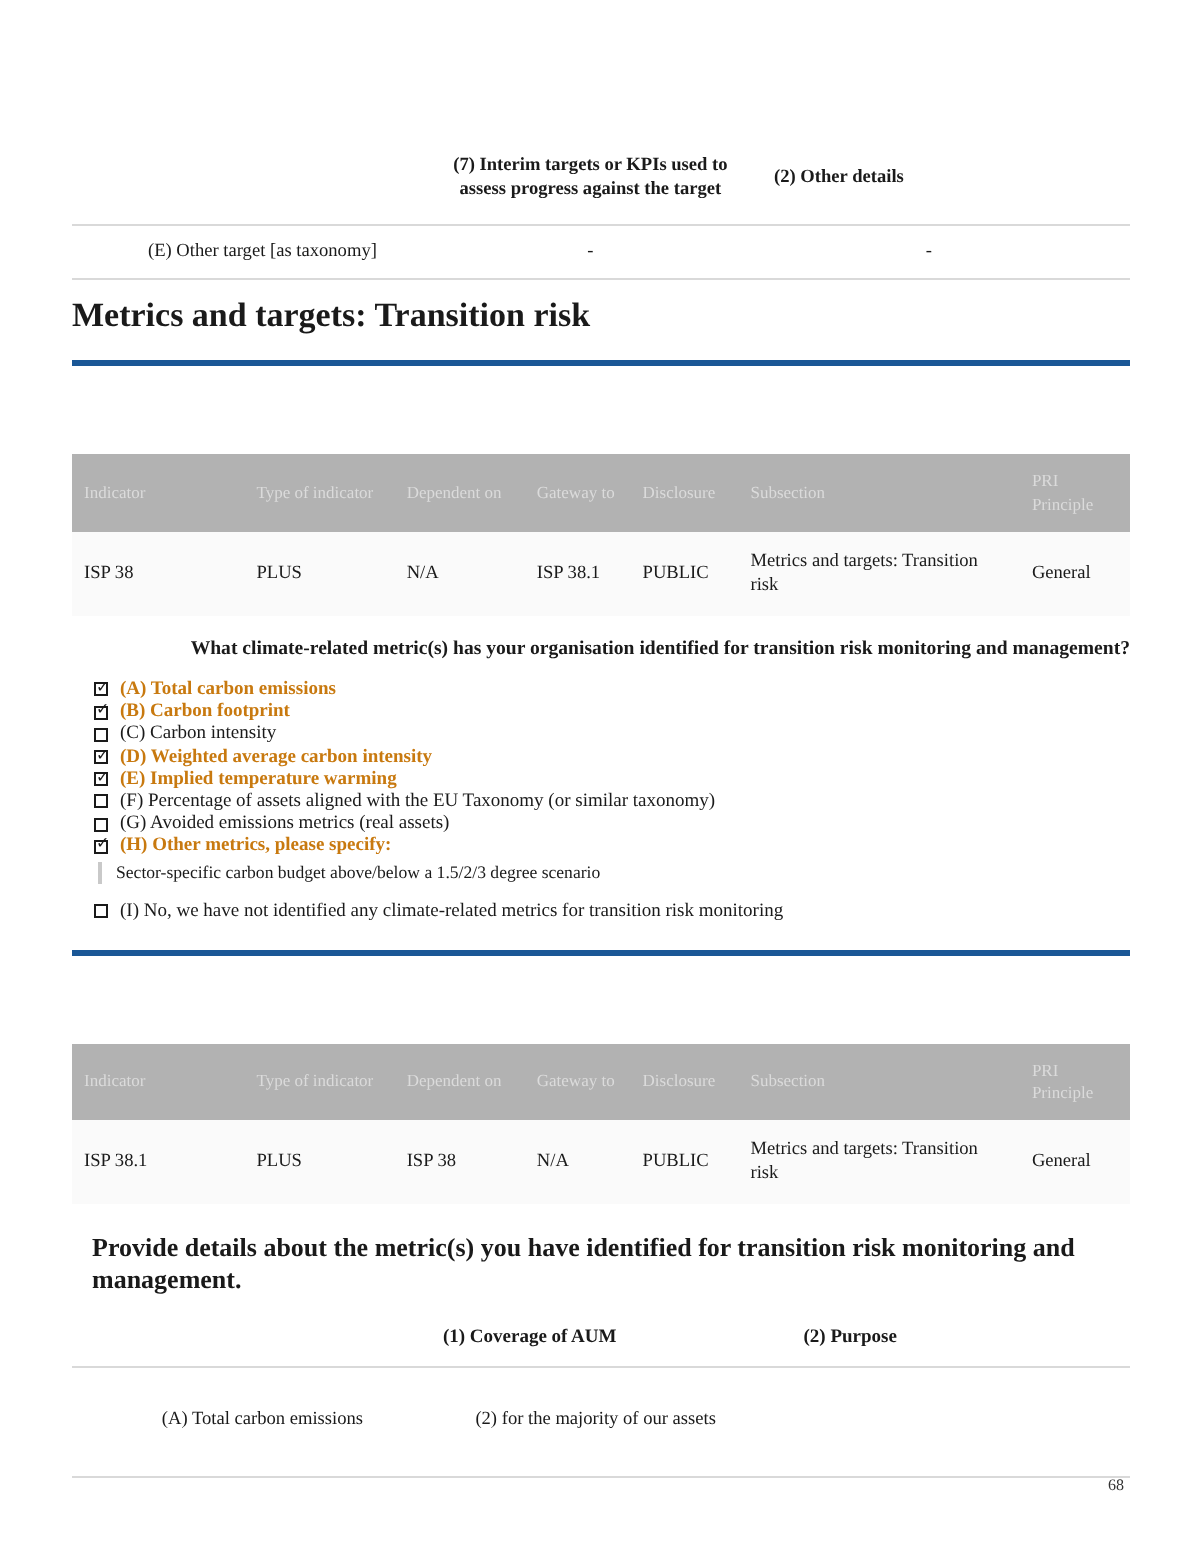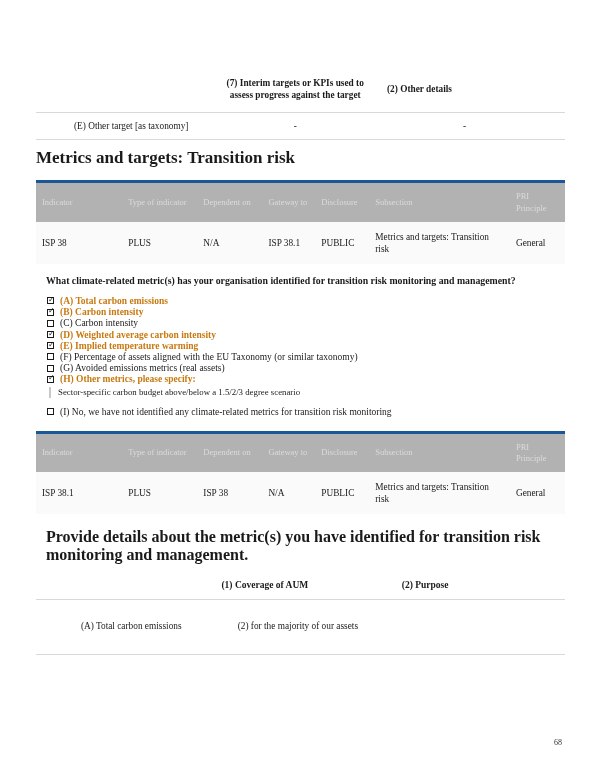--- a/index.html
+++ b/index.html
@@ -25,42 +25,42 @@
   .tt-row .tt-cell{display:flex;align-items:center;justify-content:center;
     font-size:9.3px;text-align:center;}
   .hshift-8{position:relative;left:-45px;}
 
   
   .section-title{font-size:17px;font-weight:bold;margin-top:9px;line-height:1.1;}
 
   
   .ind-table{width:100%;border-top:3px solid var(--accent-blue);margin-top:13px;}
   .ind-grid{display:grid;grid-template-columns:16.3% 14.2% 12.3% 10% 10.2% 26.6% 10.4%;}
-  .ind-head{background:var(--header-bg);}
+  .ind-head{background:var(--header-bg);margin-top:44px;}
   .ind-head .cell{color:#dbdbdb;font-size:8.5px;line-height:1.32;padding:8px 6px;
     display:flex;align-items:center;min-height:38px;}
   .ind-body{background:var(--row-bg);}
   .ind-body .cell{font-size:9.3px;line-height:1.3;padding:8px 6px;display:flex;
     align-items:center;min-height:42px;}
 
   
-  .question{font-weight:bold;font-size:9.8px;margin:11px 0 10px 10px;}
+  .question{font-weight:bold;font-size:9.8px;margin:11px 0 10px 10px;text-align:right;}
   .checklist{margin-left:11px;}
   .check-item{display:flex;align-items:flex-start;font-size:9.5px;line-height:11.2px;}
   .cb{flex:none;display:inline-block;width:7px;height:7px;border:1px solid #1a1a1a;
     margin:1.5px 6px 0 0;position:relative;}
   .check-item.checked .cb::after{content:"\2713";position:absolute;left:0px;top:-2.5px;
     font-size:8px;line-height:8px;color:#1a1a1a;}
   .check-item.checked .cl-label{color:var(--orange);font-weight:bold;}
   .subnote{margin:1px 0 2px 2px;border-left:2px solid #c9c9c9;padding-left:7px;
     font-size:8.8px;line-height:11px;}
   .gap-top{margin-top:9px;}
 
   
-  .instruction{font-weight:bold;font-size:16px;margin:14px 0 0 10px;}
+  .instruction{font-weight:bold;font-size:13px;margin:14px 0 0 10px;}
   .dtable{width:100%;margin-top:16px;}
   .d-grid{display:grid;grid-template-columns:36% 27% 37%;}
   .d-head .d-cell{font-weight:bold;font-size:9.5px;text-align:center;padding-bottom:9px;
     display:flex;align-items:center;justify-content:center;}
   .d-head{border-bottom:1px solid var(--rule);}
   .d-row{border-bottom:1px solid var(--rule);}
   .d-row .d-cell{font-size:9.3px;line-height:1.27;text-align:center;padding:10px 6px;
     display:flex;align-items:center;justify-content:center;min-height:54px;}
   .hshift-1{position:relative;left:-33px;}
   .hshift-2{position:relative;left:-42px;}
@@ -113,21 +113,21 @@
 
     <p class="question">What climate-related metric(s) has your organisation identified for transition risk monitoring and management?</p>
 
     <div class="checklist">
       <div class="check-item checked">
         <span class="cb"></span>
         <span class="cl-label">(A) Total carbon emissions</span>
       </div>
       <div class="check-item checked">
         <span class="cb"></span>
-        <span class="cl-label">(B) Carbon intensity</span>
+        <span class="cl-label">(B) Carbon footprint</span>
       </div>
       <div class="check-item">
         <span class="cb"></span>
         <span class="cl-label">(C) Carbon intensity</span>
       </div>
       <div class="check-item checked">
         <span class="cb"></span>
         <span class="cl-label">(D) Weighted average carbon intensity</span>
       </div>
       <div class="check-item checked">

